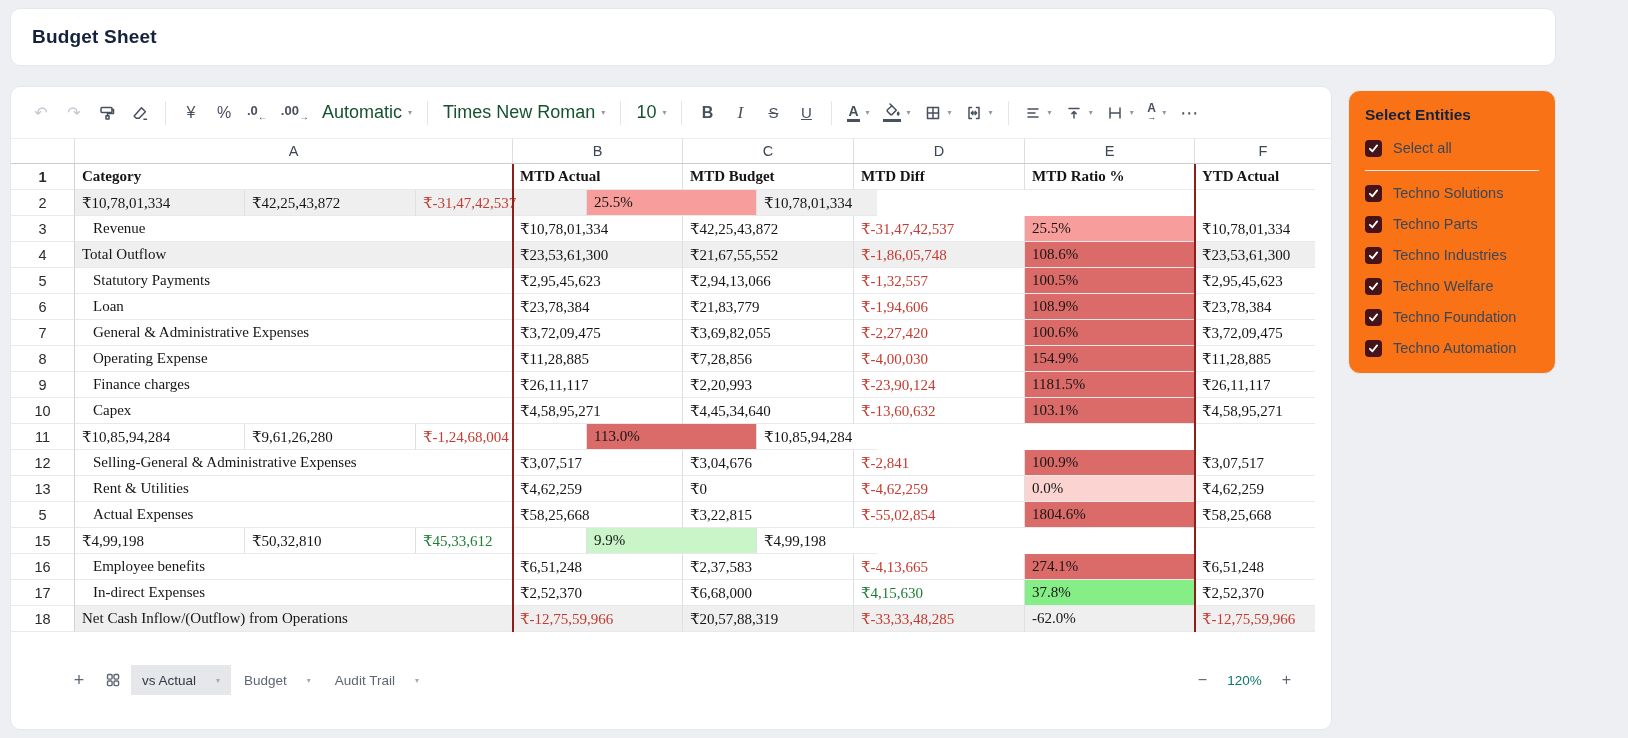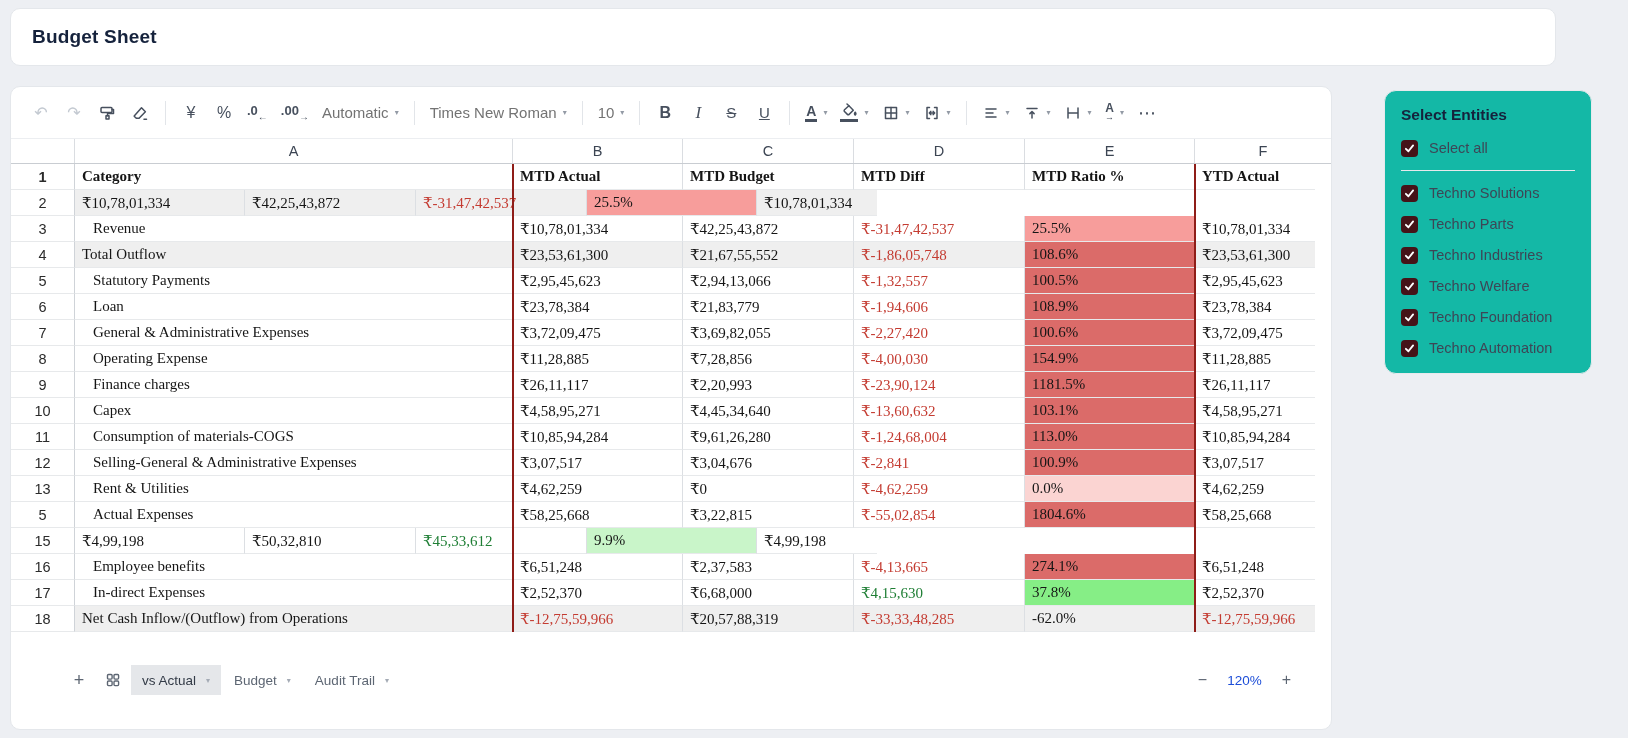--- a/index.html
+++ b/index.html
@@ -15,21 +15,21 @@
     border:1px solid #e4e7eb; border-radius:10px; overflow:hidden; }
 
   
   .toolbar { height:52px; display:flex; align-items:center; padding:0 14px; gap:1px; border-bottom:1px solid #eceef1; }
   .tbtn { height:34px; min-width:32px; padding:0 6px; display:flex; align-items:center; justify-content:center;
     border-radius:6px; color:#47505e; font-size:15px; gap:3px; cursor:default; position:relative; }
   .tbtn.disabled { color:#c3c9d1; }
   .tbtn svg { stroke:#47505e; fill:none; stroke-width:1.5; stroke-linecap:round; stroke-linejoin:round; }
   .tsep { width:1px; height:24px; background:#e2e5e9; margin:0 8px; }
   .caret { font-size:8px; color:#939aa5; margin-left:3px; }
-  .dd-label { font-size:15px; color:#737373; }
+  .dd-label { font-size:18px; color:#14532d; }
   .glyph { font-size:16px; }
   .decimal-unit { display:flex; align-items:flex-start; font-size:13px; font-weight:bold; color:#47505e; }
   .decimal-arrow { font-size:10px; margin-top:8px; font-weight:normal; }
   .b-bold { font-weight:bold; font-size:16px; }
   .b-italic { font-family:"Liberation Serif",serif; font-style:italic; font-size:17px; }
   .b-strike { text-decoration:line-through; font-size:15px; }
   .b-underline { text-decoration:underline; font-size:15px; }
   .color-a { font-size:14px; font-weight:bold; border-bottom:3px solid #47505e; line-height:15px; padding:0 1px; }
   .bar-under { border-bottom:3px solid #47505e; padding-bottom:1px; display:flex; }
   .rot-wrap { display:flex; flex-direction:column; align-items:center; line-height:9px; }
@@ -73,29 +73,29 @@
   .g-row .rbg-pinklight { background:#fbd4d2 !important; }
   .g-row .rbg-greenlight{ background:#c9f5c9 !important; }
   .g-row .rbg-green     { background:#86ee86 !important; }
   .vline { position:absolute; top:25px; bottom:0; width:2px; background:#8f1d18; z-index:3; }
   .vline-b { left:501px; } .vline-f { left:1183px; }
 
   
   .tabbar { position:absolute; left:0; right:0; top:570px; height:46px; display:flex; align-items:center; padding-left:52px; gap:2px; background:#fff; }
   .sheetbtn { width:32px; height:30px; display:flex; align-items:center; justify-content:center; color:#5d6673; font-size:18px; border-radius:4px; }
   .sheetbtn svg { stroke:#5d6673; fill:none; stroke-width:1.4; }
-  .sheettab { height:30px; display:flex; align-items:center; padding:0 11px; font-size:13.5px; color:#5d6673; gap:7px; }
+  .sheettab { height:30px; display:flex; align-items:center; padding:0 11px; font-size:13.5px; color:#5d6673; gap:17px; }
   .sheettab .caret { color:#a4abb5; }
   .tab-active { background:#e5e7ea; color:#333b47; }
   .zoomctrl { position:absolute; right:40px; top:570px; height:46px; display:flex; align-items:center; gap:20px; }
   .zoombtn { font-size:16px; color:#5d6673; }
-  .zoomlevel { font-size:13.5px; color:#1d4ed8; }
-
-  
-  .entities { position:absolute; left:1384px; top:90px; width:208px; height:284px; background:#14b8a6;
+  .zoomlevel { font-size:13.5px; color:#0f766e; }
+
+  
+  .entities { position:absolute; left:1348px; top:90px; width:208px; height:284px; background:#f97316;
     border:1px solid #e7e9ec; border-radius:12px; padding:15px 16px 10px 16px; }
   .e-title { font-size:15.5px; font-weight:bold; color:#15223c; margin-bottom:13px; }
   .e-row { display:flex; align-items:center; gap:11px; height:22px; margin-bottom:9px; }
   .e-divider { height:1px; background:#e7e9ec; margin:11px 0 11px 0; }
   .cbx { width:17px; height:17px; min-width:17px; border-radius:4px; background:#451318; display:flex; align-items:center; justify-content:center; }
   .e-label { font-size:14.5px; color:#3d4656; }
 </style>
 </head>
 <body>
 
@@ -339,21 +339,20 @@
           <div class="cell data c-a cat-indent">Capex</div>
           <div class="cell data c-b">₹4,58,95,271</div>
           <div class="cell data c-c">₹4,45,34,640</div>
           <div class="cell data c-d c-neg">₹-13,60,632</div>
           <div class="cell data c-e rbg-red">103.1%</div>
           <div class="cell data c-f">₹4,58,95,271</div>
         </div>
 
         <div class="g-row">
           <div class="cell rownum">11</div>
-          <div class="cell data c-a cat-indent">Consumption of materials-COGS</div>
           <div class="cell data c-b">₹10,85,94,284</div>
           <div class="cell data c-c">₹9,61,26,280</div>
           <div class="cell data c-d c-neg">₹-1,24,68,004</div>
           <div class="cell data c-e rbg-red">113.0%</div>
           <div class="cell data c-f">₹10,85,94,284</div>
         </div>
 
         <div class="g-row">
           <div class="cell rownum">12</div>
           <div class="cell data c-a cat-indent">Selling-General &amp; Administrative Expenses</div>

